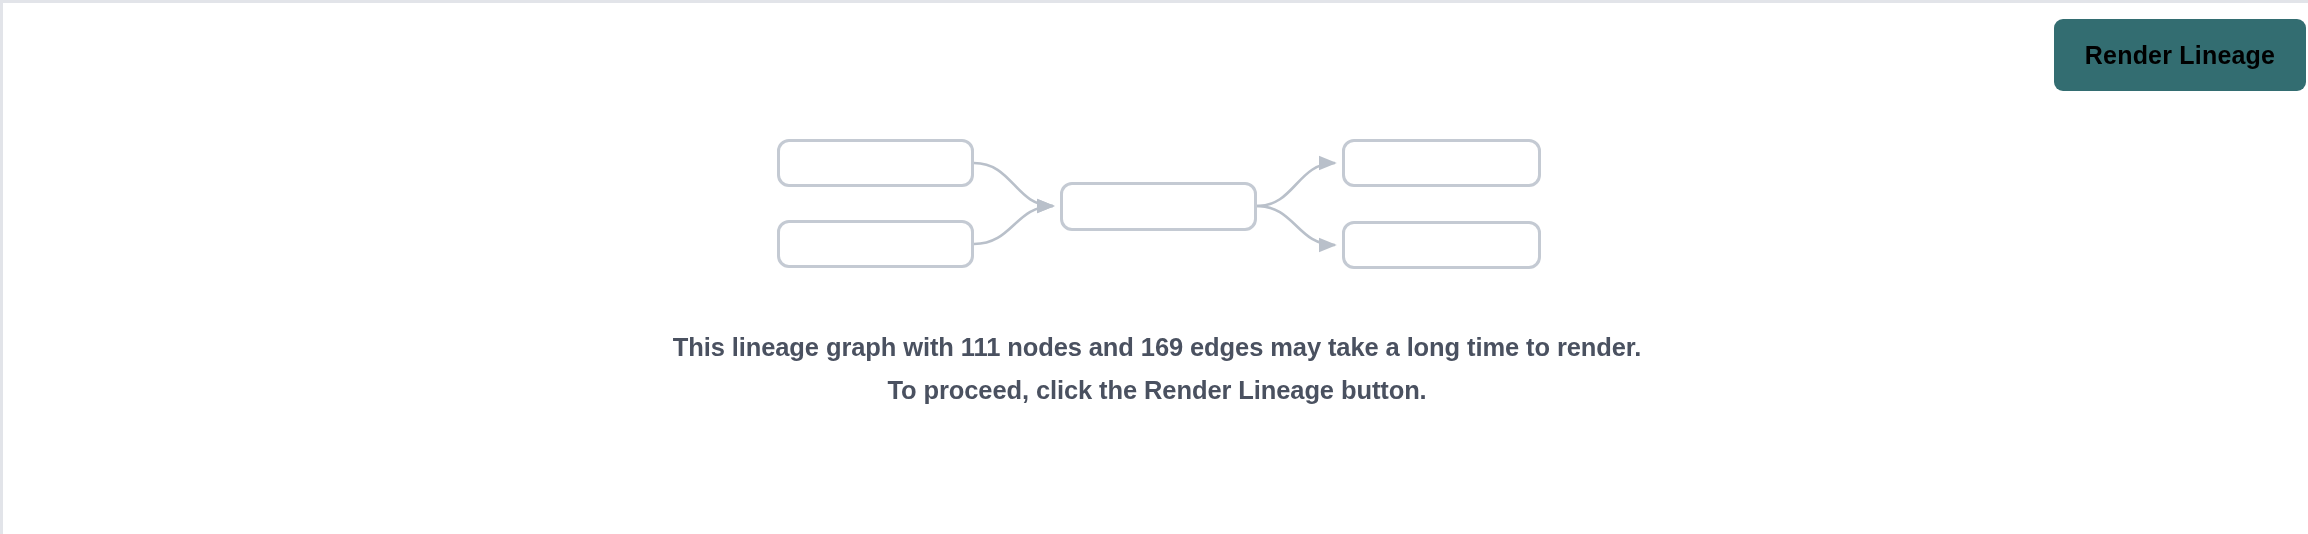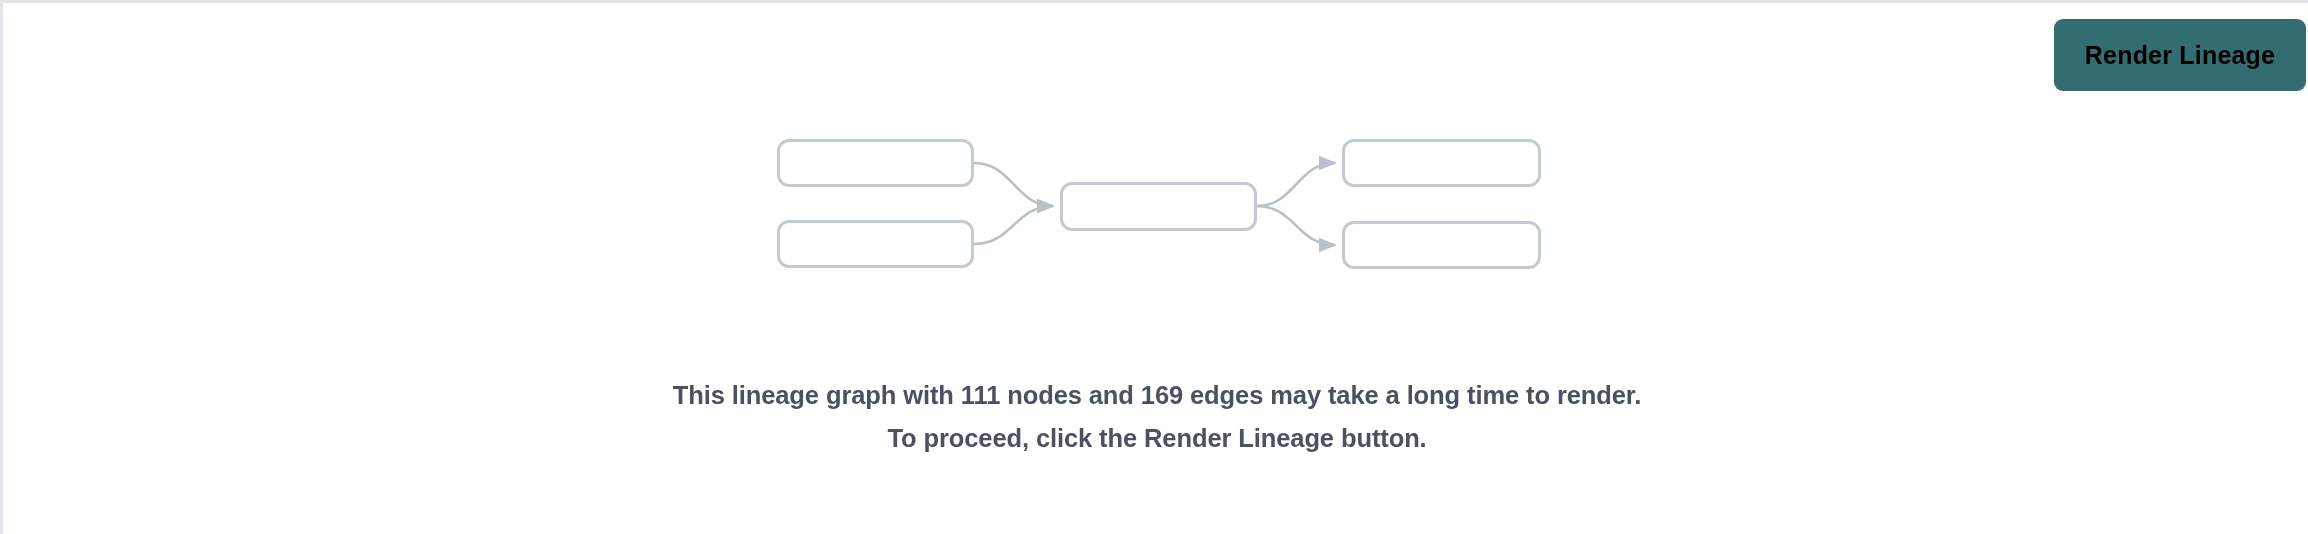--- a/index.html
+++ b/index.html
@@ -83,21 +83,20 @@
     left: 654px;
     top: 323px;
     width: 1000px;
     text-align: center;
     color: #4a5160;
     font-family: "Liberation Sans", sans-serif;
     font-size: 25.5px;
     font-weight: bold;
     line-height: 43px;
     letter-spacing: -0.1px;
-    margin-top: 48px;
   }
 </style>
 </head>
 <body>
 
 <div id="app-root">
 
   <button id="render-lineage-button">Render Lineage</button>
 
   <div id="lineage-placeholder-graph">

